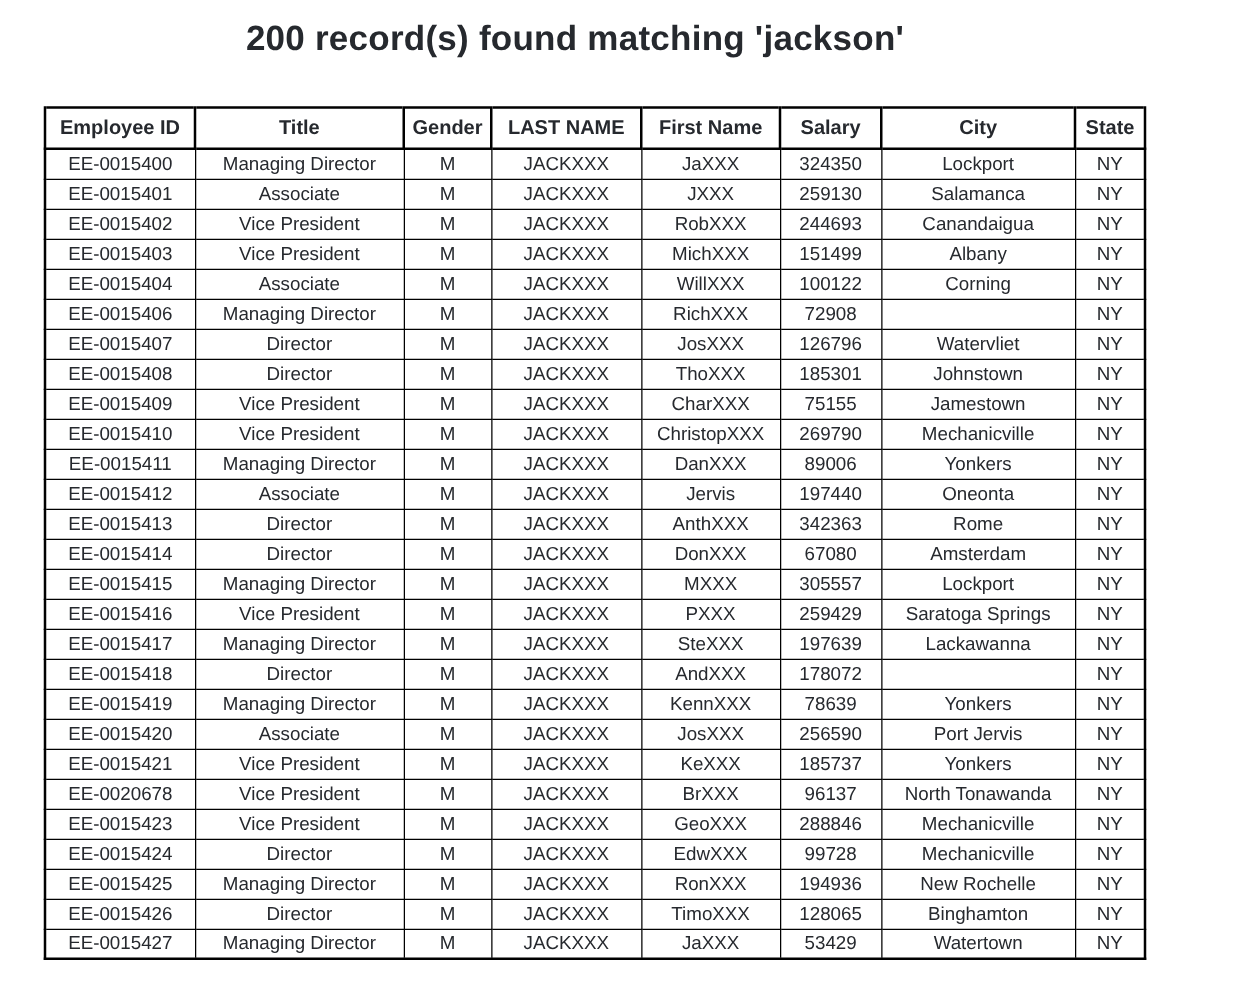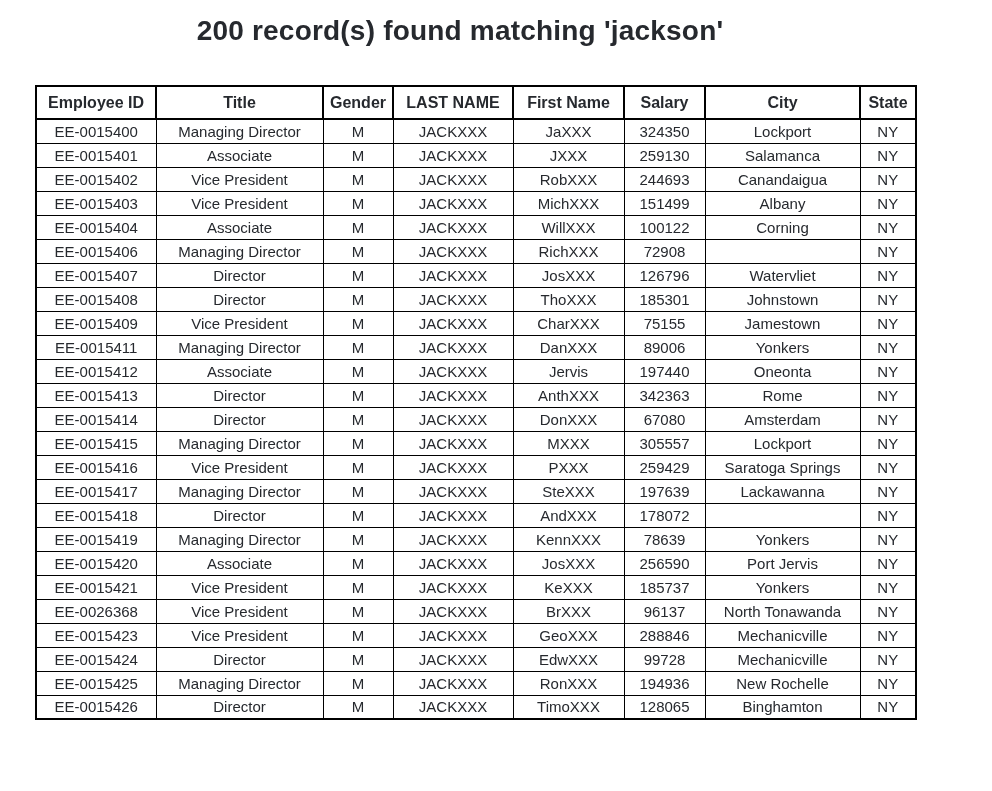--- a/index.html
+++ b/index.html
@@ -179,20 +179,30 @@
           <td>EE-0015409</td>
           <td>Vice President</td>
           <td>M</td>
           <td>JACKXXX</td>
           <td>CharXXX</td>
           <td>75155</td>
           <td>Jamestown</td>
           <td>NY</td>
         </tr>
         <tr>
+          <td>EE-0015410</td>
+          <td>Vice President</td>
+          <td>M</td>
+          <td>JACKXXX</td>
+          <td>ChristopXXX</td>
+          <td>269790</td>
+          <td>Mechanicville</td>
+          <td>NY</td>
+        </tr>
+        <tr>
           <td>EE-0015411</td>
           <td>Managing Director</td>
           <td>M</td>
           <td>JACKXXX</td>
           <td>DanXXX</td>
           <td>89006</td>
           <td>Yonkers</td>
           <td>NY</td>
         </tr>
         <tr>
@@ -289,21 +299,21 @@
           <td>EE-0015421</td>
           <td>Vice President</td>
           <td>M</td>
           <td>JACKXXX</td>
           <td>KeXXX</td>
           <td>185737</td>
           <td>Yonkers</td>
           <td>NY</td>
         </tr>
         <tr>
-          <td>EE-0026368</td>
+          <td>EE-0020678</td>
           <td>Vice President</td>
           <td>M</td>
           <td>JACKXXX</td>
           <td>BrXXX</td>
           <td>96137</td>
           <td>North Tonawanda</td>
           <td>NY</td>
         </tr>
         <tr>
           <td>EE-0015423</td>
@@ -336,17 +346,27 @@
           <td>NY</td>
         </tr>
         <tr>
           <td>EE-0015426</td>
           <td>Director</td>
           <td>M</td>
           <td>JACKXXX</td>
           <td>TimoXXX</td>
           <td>128065</td>
           <td>Binghamton</td>
+          <td>NY</td>
+        </tr>
+        <tr>
+          <td>EE-0015427</td>
+          <td>Managing Director</td>
+          <td>M</td>
+          <td>JACKXXX</td>
+          <td>JaXXX</td>
+          <td>53429</td>
+          <td>Watertown</td>
           <td>NY</td>
         </tr>
       </tbody>
   </table>
 </div>
 
 </body></html>

